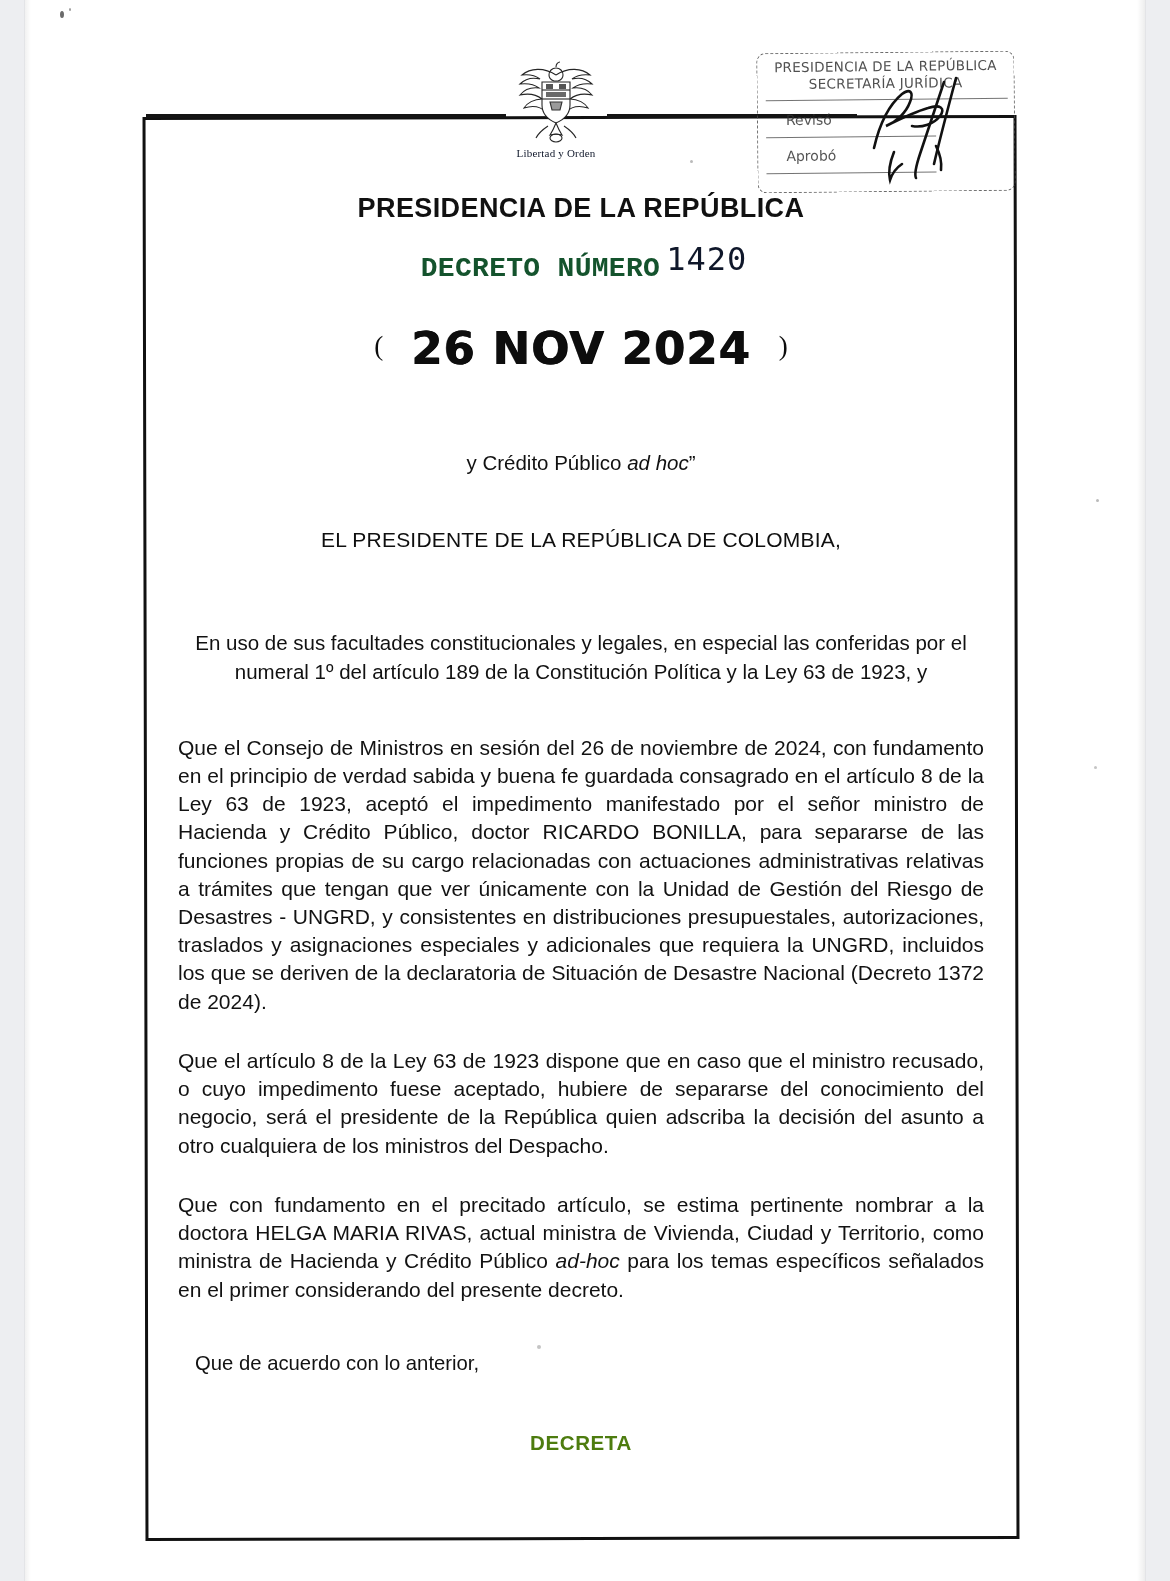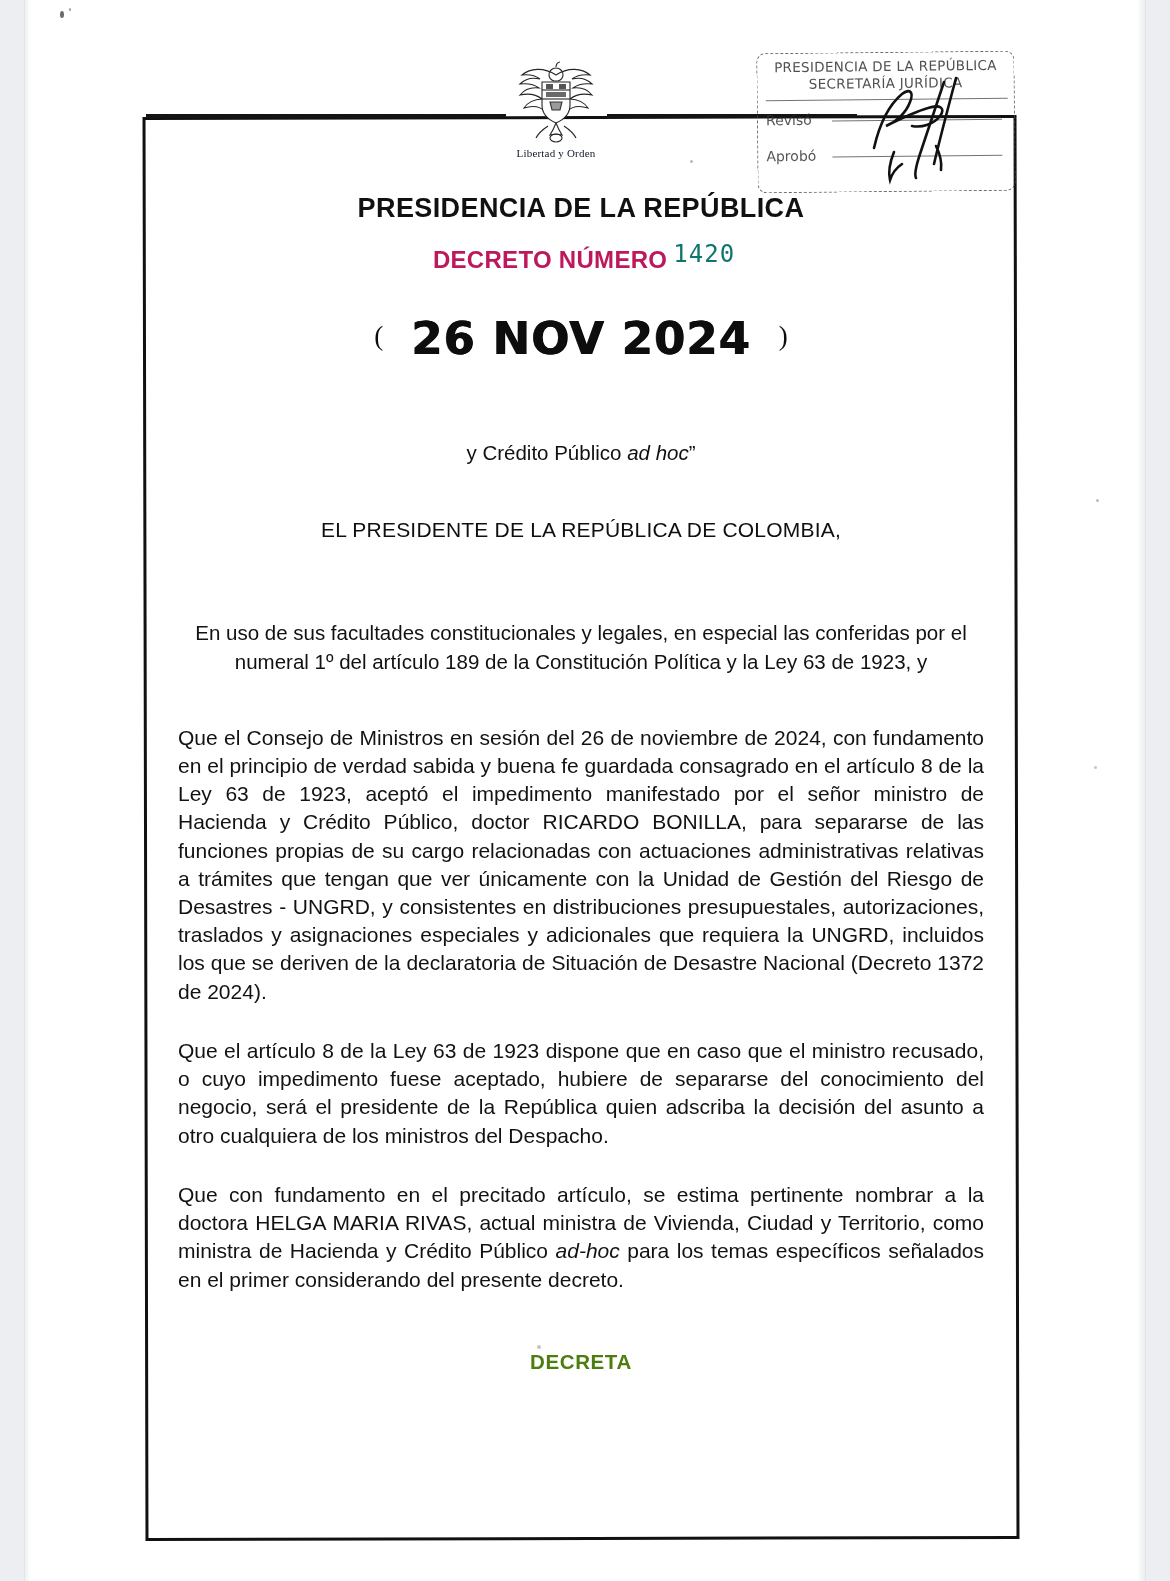--- a/index.html
+++ b/index.html
@@ -110,21 +110,21 @@
   .stamp-field {
     position: absolute;
     left: 8px;
     width: 242px;
     font-family: "DejaVu Sans", sans-serif;
     font-size: 14px;
     color: #303030;
   }
   #stamp-reviso { top: 58px; }
   #stamp-aprobo { top: 94px; }
-  .stamp-field .lbl { display: inline-block; width: 66px; }
+  .stamp-field .lbl { display: inline-block; width: 66px; margin-left: 20px; }
   .stamp-field .ln {
     display: inline-block;
     width: 170px;
     border-bottom: 1.5px solid #555;
     vertical-align: 3px;
   }
   #stamp-sep {
     position: absolute;
     left: 8px; top: 46px;
     width: 242px;
@@ -153,30 +153,30 @@
     font-size: 27px;
     letter-spacing: .4px;
     color: #111;
     margin-top: 77px;
   }
   #decreto-line {
     margin-top: 22px;
     white-space: nowrap;
   }
   #decreto-label {
-    font-family: Liberation Sans, sans-serif;
-    font-weight: bold;
-    font-size: 24px;
+    font-family: Liberation Mono, monospace;
+    font-weight: bold;
+    font-size: 28px;
     letter-spacing: .3px;
-    color: #be185d;
+    color: #14532d;
   }
   #decreto-numero {
     font-family: "DejaVu Sans Mono", monospace;
-    font-size: 24px;
-    color: #0f766e;
+    font-size: 32px;
+    color: #0f172a;
     position: relative;
     top: -6px;
     left: 6px;
     letter-spacing: 1px;
   }
   #date-line {
     margin-top: 38px;
     white-space: nowrap;
     color: #0d0d0d;
   }
@@ -345,17 +345,18 @@
 
 
     <div class="body-p" id="p-considerando-1">Que el Consejo de Ministros en sesión del 26 de noviembre de 2024, con fundamento en el principio de verdad sabida y buena fe guardada consagrado en el artículo 8 de la Ley 63 de 1923, aceptó el impedimento manifestado por el señor ministro de Hacienda y Crédito Público, doctor RICARDO BONILLA, para separarse de las funciones propias de su cargo relacionadas con actuaciones administrativas relativas a trámites que tengan que ver únicamente con la Unidad de Gestión del Riesgo de Desastres - UNGRD, y consistentes en distribuciones presupuestales, autorizaciones, traslados y asignaciones especiales y adicionales que requiera la UNGRD, incluidos los que se deriven de la declaratoria de Situación de Desastre Nacional (Decreto 1372 de 2024).</div>
 
     <div class="body-p">Que el artículo 8 de la Ley 63 de 1923 dispone que en caso que el ministro recusado, o cuyo impedimento fuese aceptado, hubiere de separarse del conocimiento del negocio, será el presidente de la República quien adscriba la decisión del asunto a otro cualquiera de los ministros del Despacho.</div>
 
     <div class="body-p">
       <span>Que con fundamento en el precitado artículo, se estima pertinente nombrar a la doctora HELGA MARIA RIVAS, actual ministra de Vivienda, Ciudad y Territorio, como ministra de Hacienda y Crédito Público </span><i>ad-hoc</i><span> para los temas específicos señalados en el primer considerando del presente decreto.</span>
     </div>
 
+    <div id="closing">Que de acuerdo con lo anterior,</div>
 
     <div class="center" id="decreta-head">DECRETA</div>
 
   </div>
 </div>
 
 </body></html>

